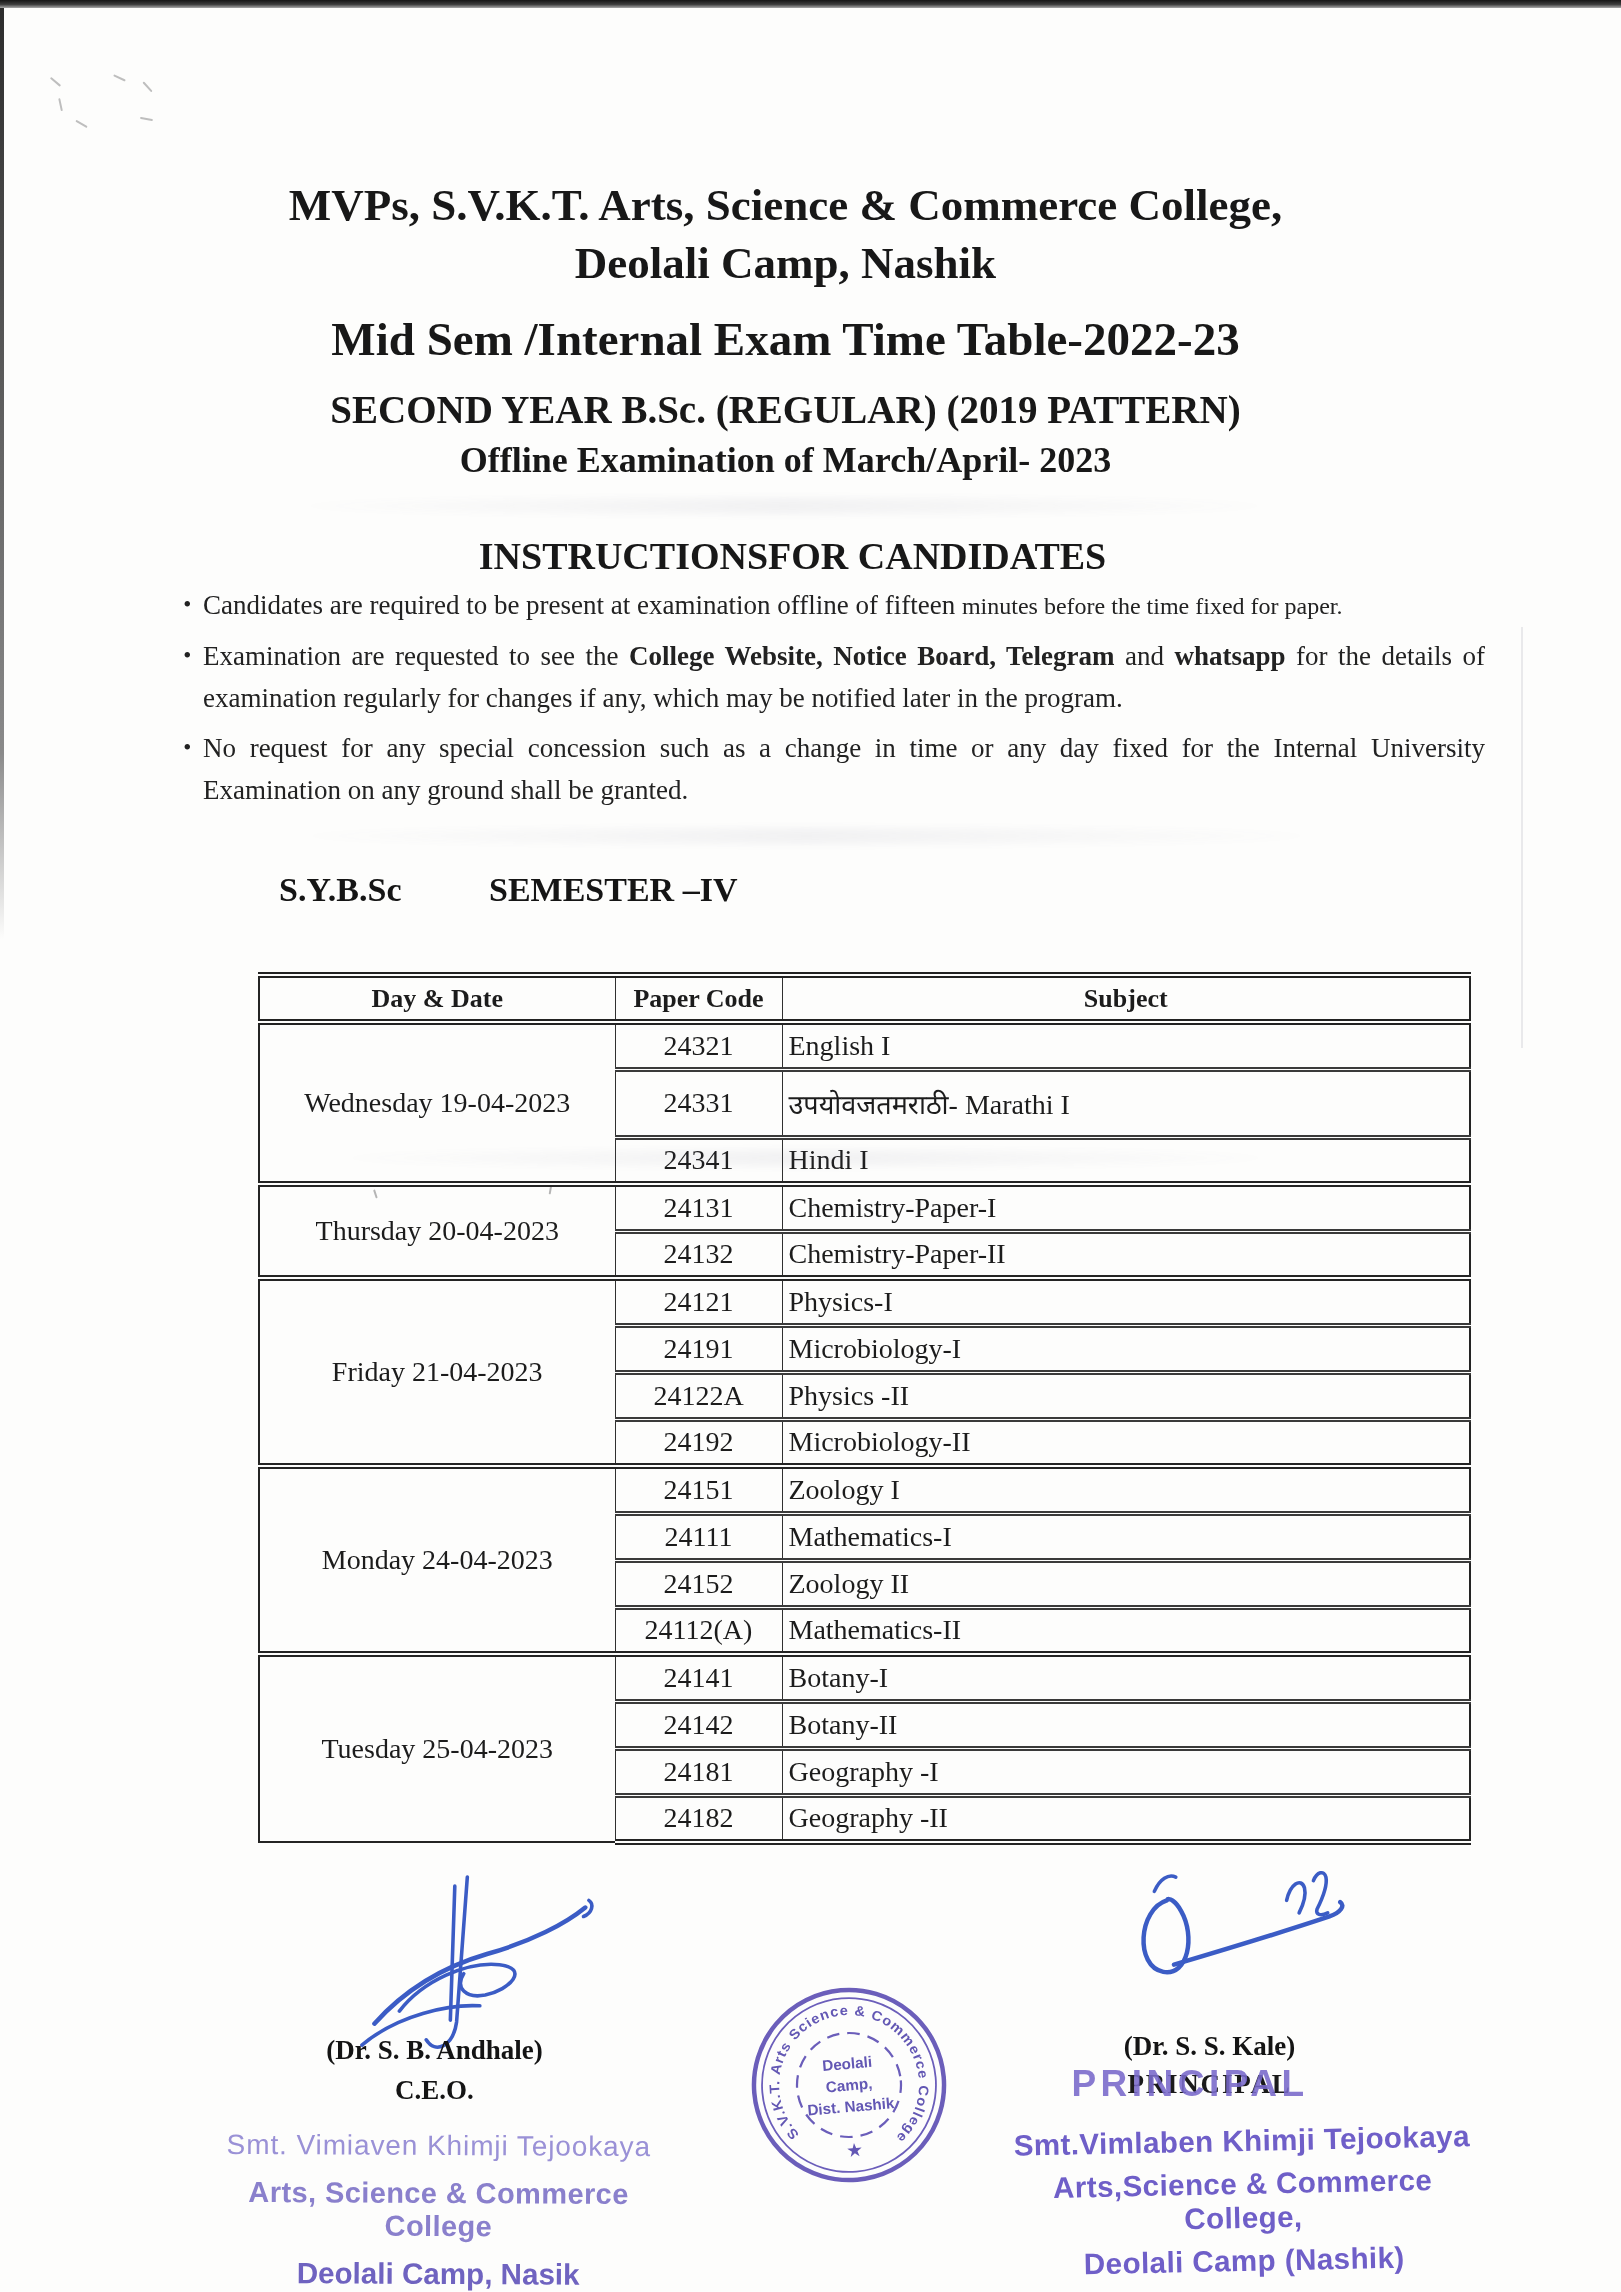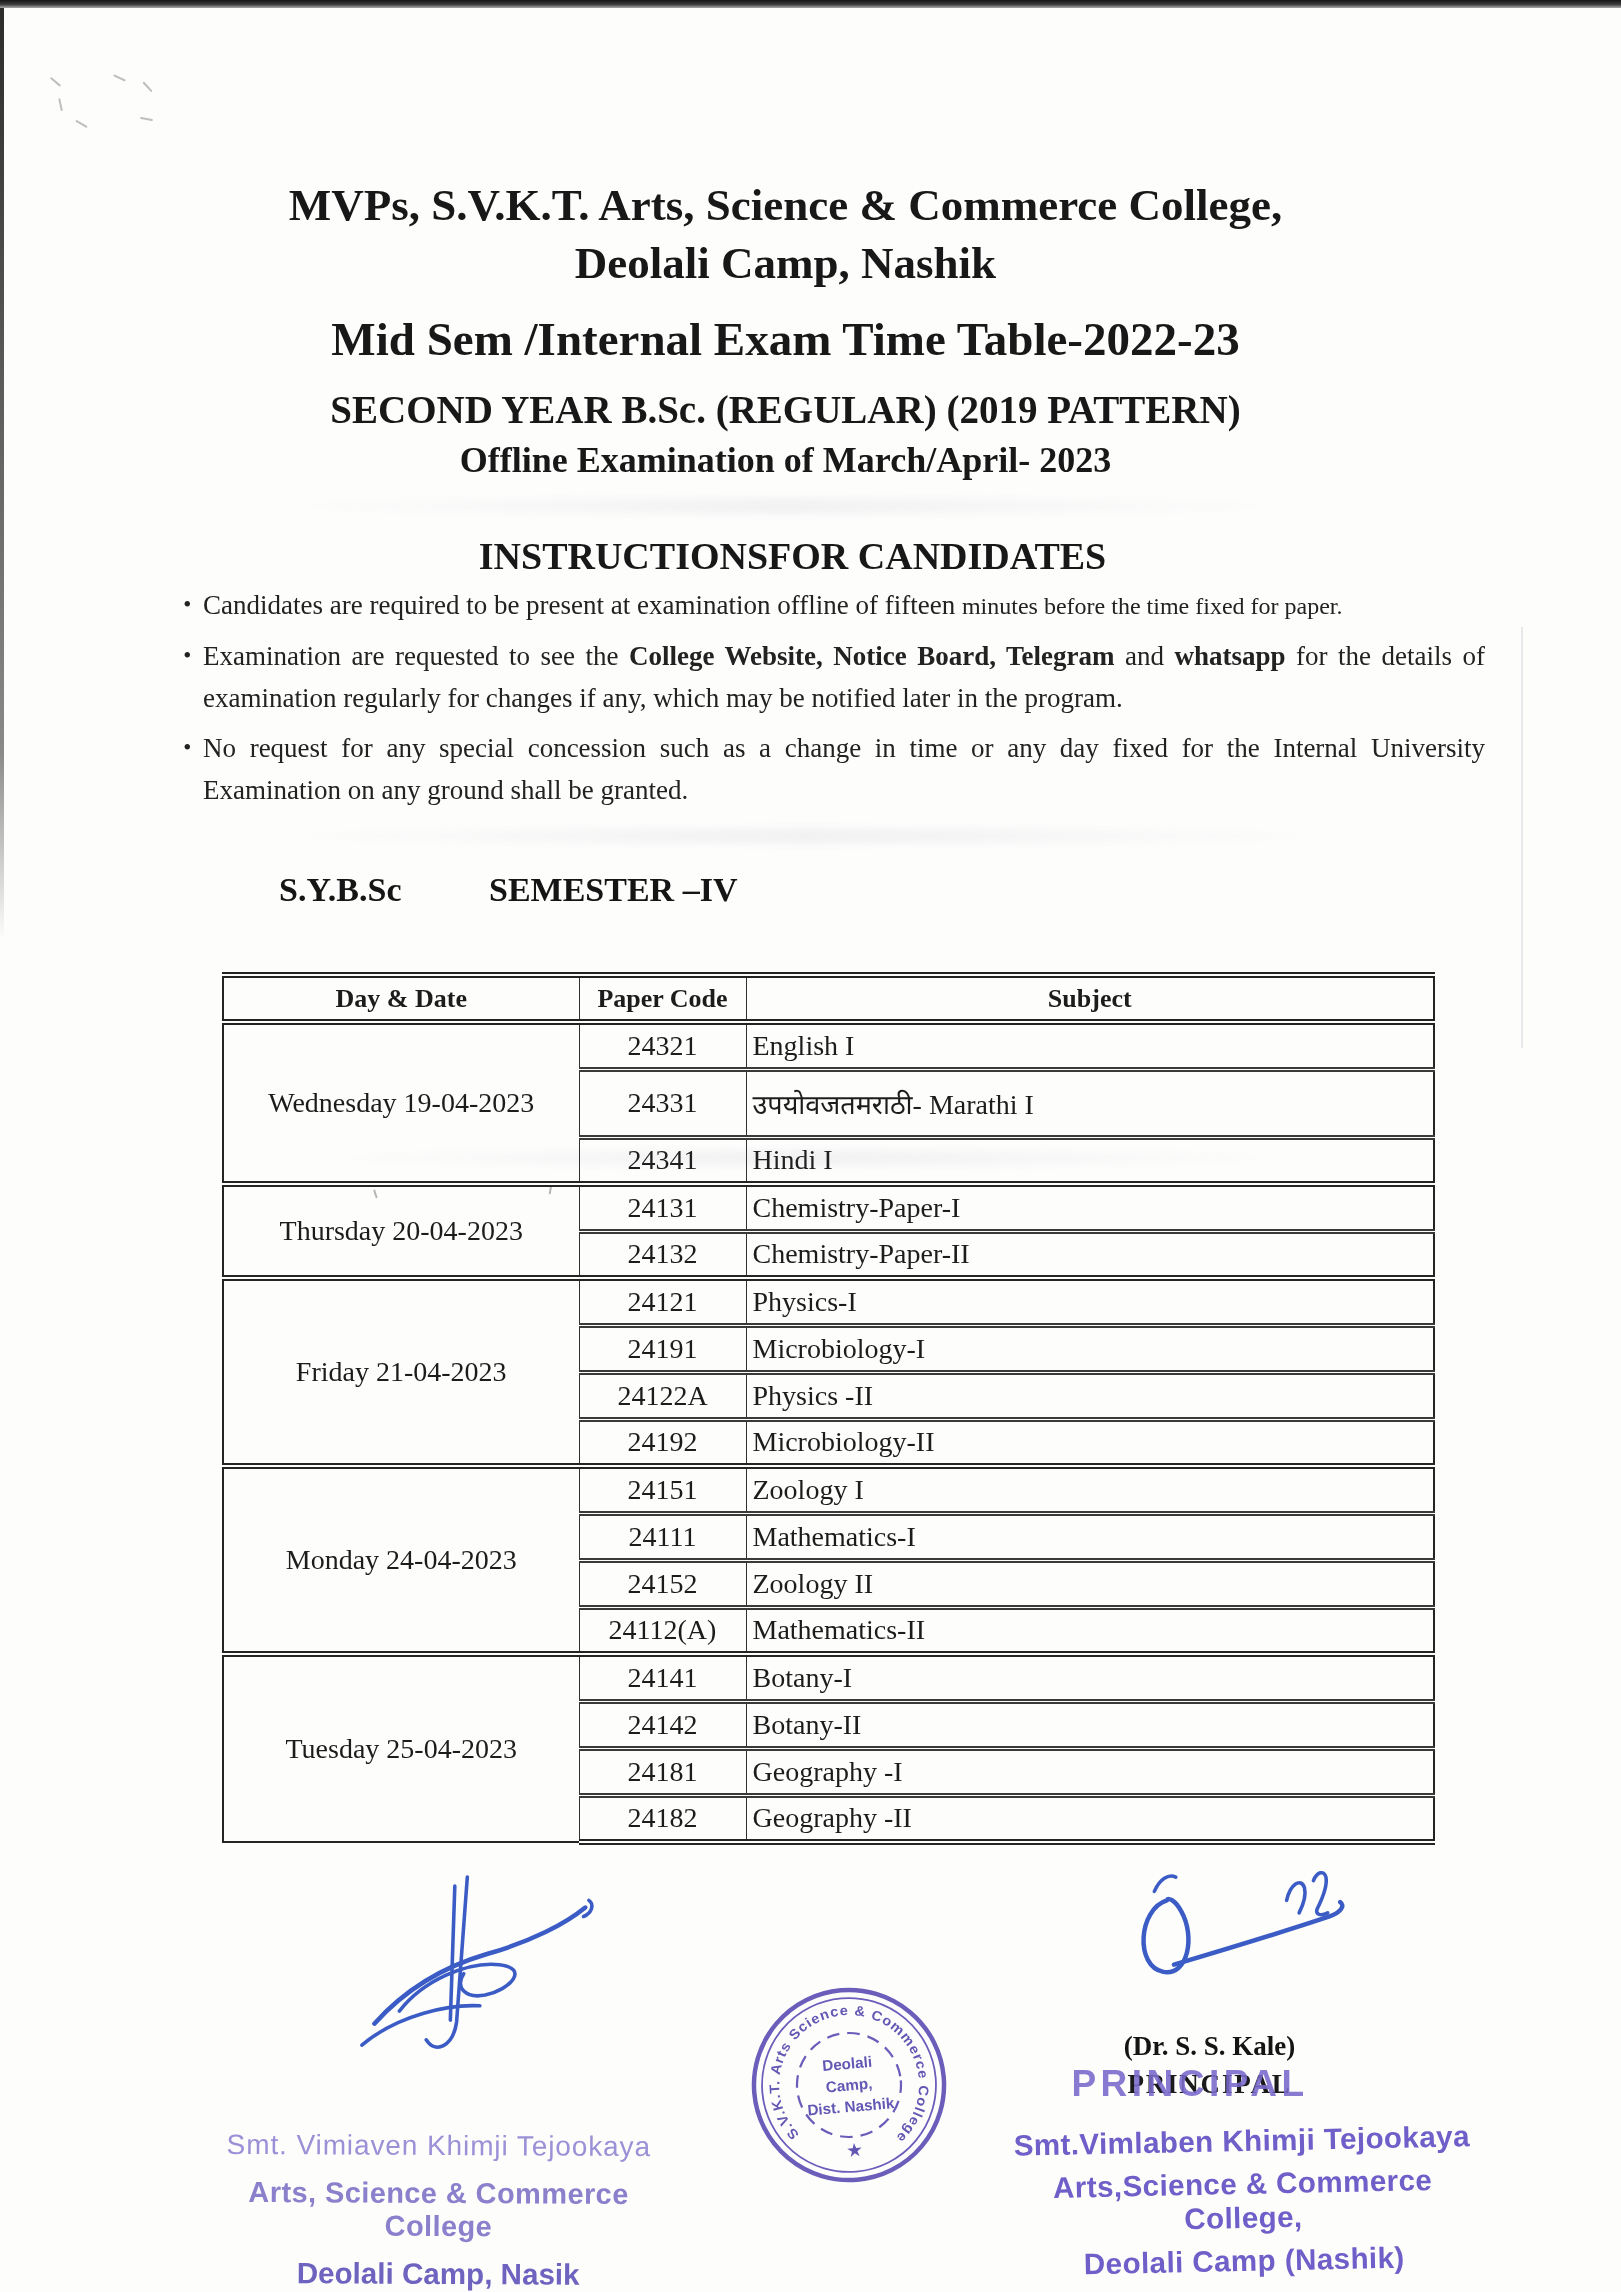--- a/index.html
+++ b/index.html
@@ -40,21 +40,21 @@
   
   .session { position:absolute; top:871px; left:0; width:100%; height:45px; font-weight:bold; font-size:34px; color:#151515; }
   .session span { position:absolute; white-space:nowrap; }
   .s-prog { left:279px; }
   .s-sem  { left:475px;margin-left:14px; }
   .s-time { left:890px; font-size:36px; }
 
   
   table.timetable { position:absolute; left:222px; top:972px; width:1211px;
     border-collapse:collapse; table-layout:fixed; font-size:28px; color:#1c1c1c; }
-  .timetable { border:2.7px solid #242424; }
+  .timetable { border:2.7px solid #242424;margin-left:36px; }
   .timetable th, .timetable td { border:1.8px solid #303030; overflow:hidden; }
   .timetable thead tr { height:47px; }
   .timetable thead th { font-size:26px; font-weight:bold;
     border-top:6.3px double #222; border-bottom:6.3px double #222; }
   .timetable tbody tr { height:47px; }
   .timetable tbody tr.tall { height:68px; }
   .timetable tr.group-start td { border-top:6.3px double #242424; }
   .timetable tr.row-sep td { border-top:5.4px double #3a3a3a; }
   .timetable tbody tr:last-child td { border-bottom:6.3px double #242424; }
   .timetable td.day { text-align:center; }
@@ -222,20 +222,24 @@
   <div class="ghost" style="left:313px;top:1150px;width:985px"></div>
 
   <svg class="sig" style="left:322px;top:1870px" width="296" height="210" viewBox="0 0 330 235">
     <path d="M148 18 L143 168" stroke-width="4"></path>
     <path d="M162 8 L150 170 C146 198 126 206 116 190" stroke-width="4"></path>
     <path d="M58 172 C92 134 136 108 184 94 C234 80 272 60 294 42" stroke-width="5"></path>
     <path d="M86 158 C112 124 162 102 198 106 C232 110 210 134 182 140 C160 144 148 132 158 116" stroke-width="4"></path>
     <path d="M298 34 C304 38 302 48 292 52" stroke-width="4"></path>
     <path d="M44 196 C84 162 142 150 176 152" stroke-width="4"></path>
   </svg>
+  <div class="blk" style="left:224px;top:2035px;width:421px">
+    <div class="nm">(Dr. S. B. Andhale)</div>
+    <div class="ti">C.E.O.</div>
+  </div>
   <div class="stampL">
     <div class="l1">Smt. Vimiaven Khimji Tejookaya</div>
     <div class="l2">Arts, Science &amp; Commerce College</div>
     <div class="l3">Deolali Camp, Nasik</div>
   </div>
 
   <svg class="seal" viewBox="0 0 232 232">
     <circle cx="116" cy="116" r="106" stroke-width="5"></circle>
     <circle cx="116" cy="116" r="97" stroke-width="2"></circle>
     <circle cx="116" cy="116" r="58" stroke-width="2.5" stroke-dasharray="14 9"></circle>

